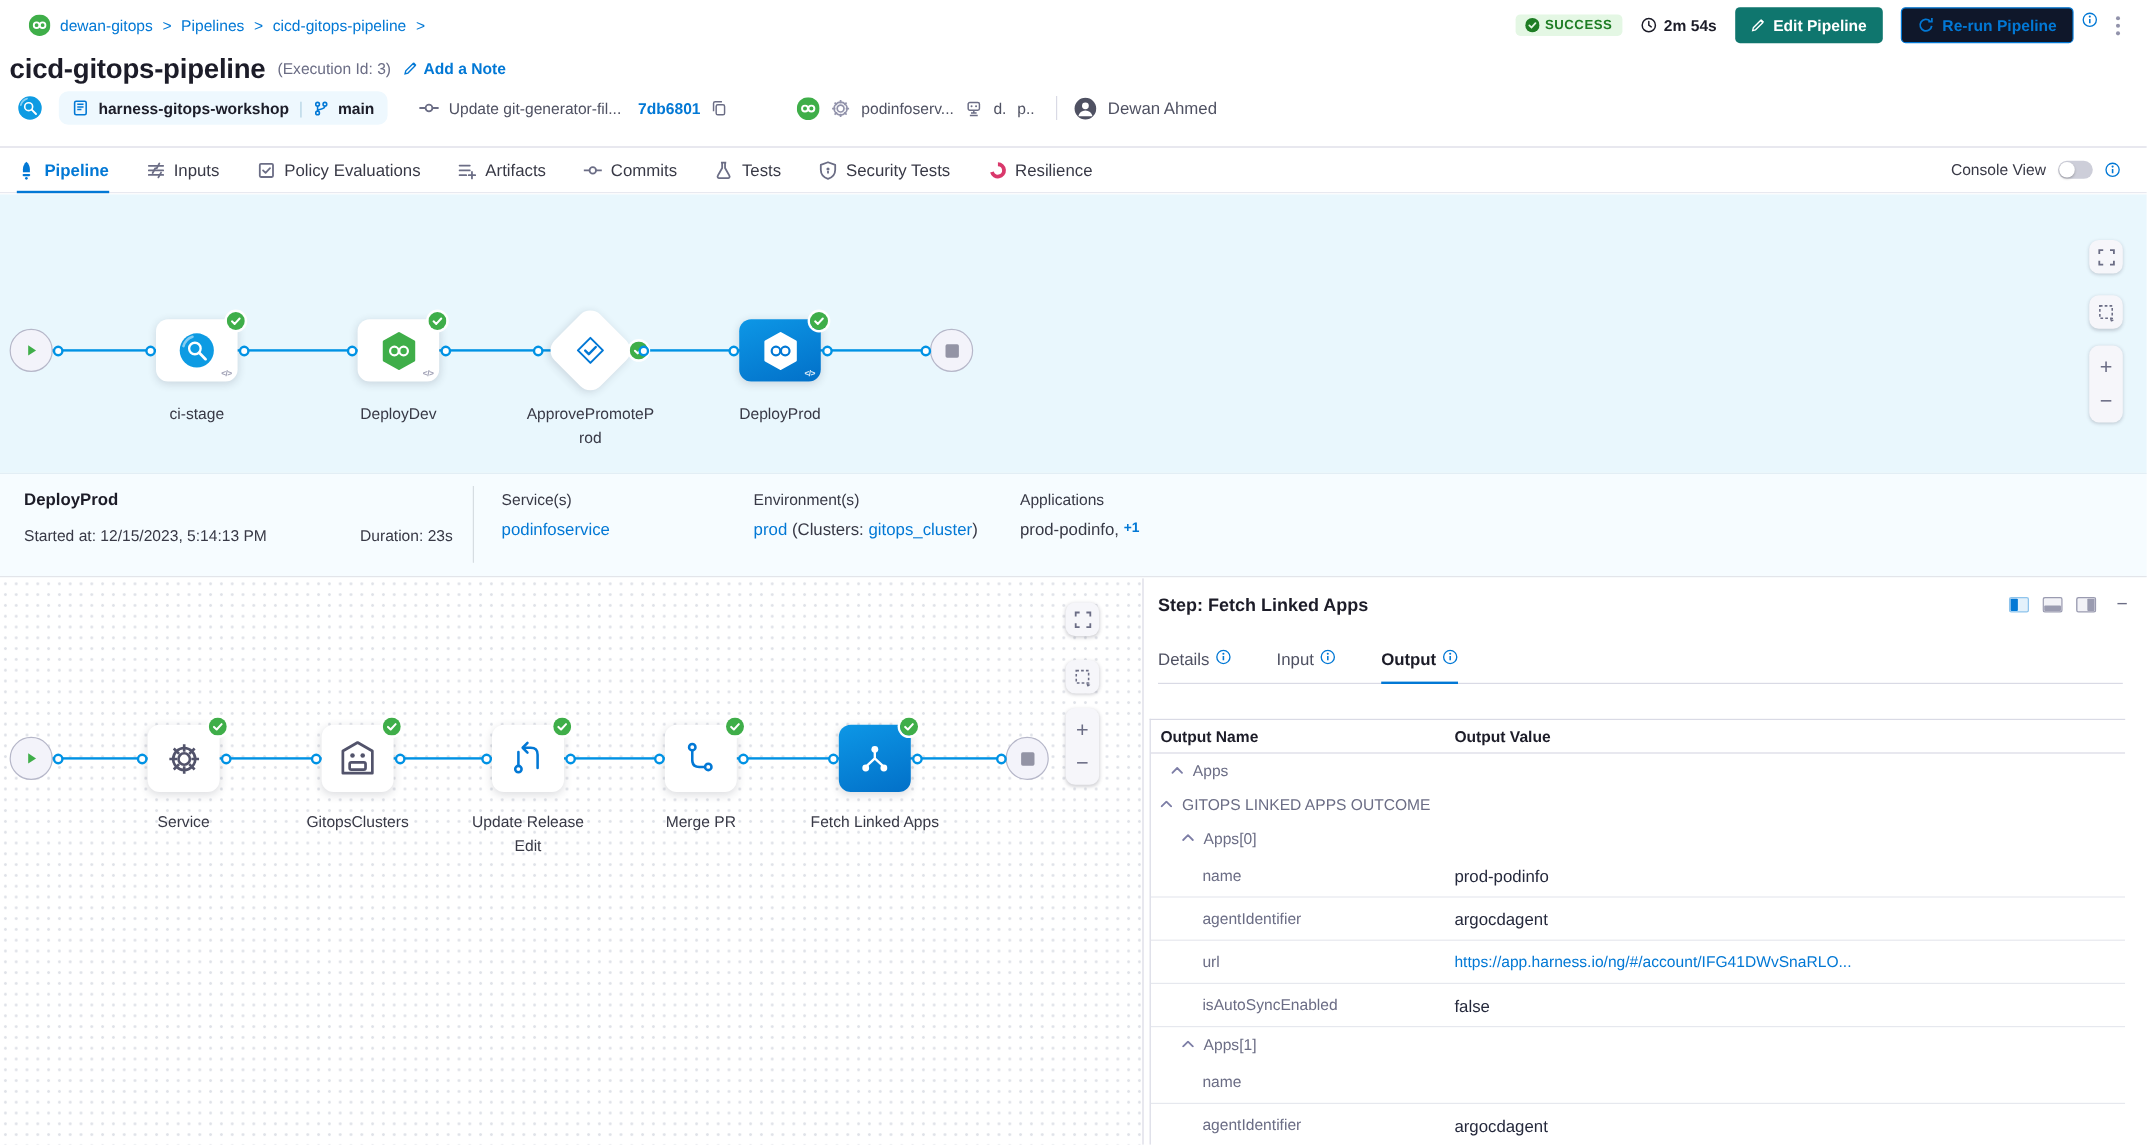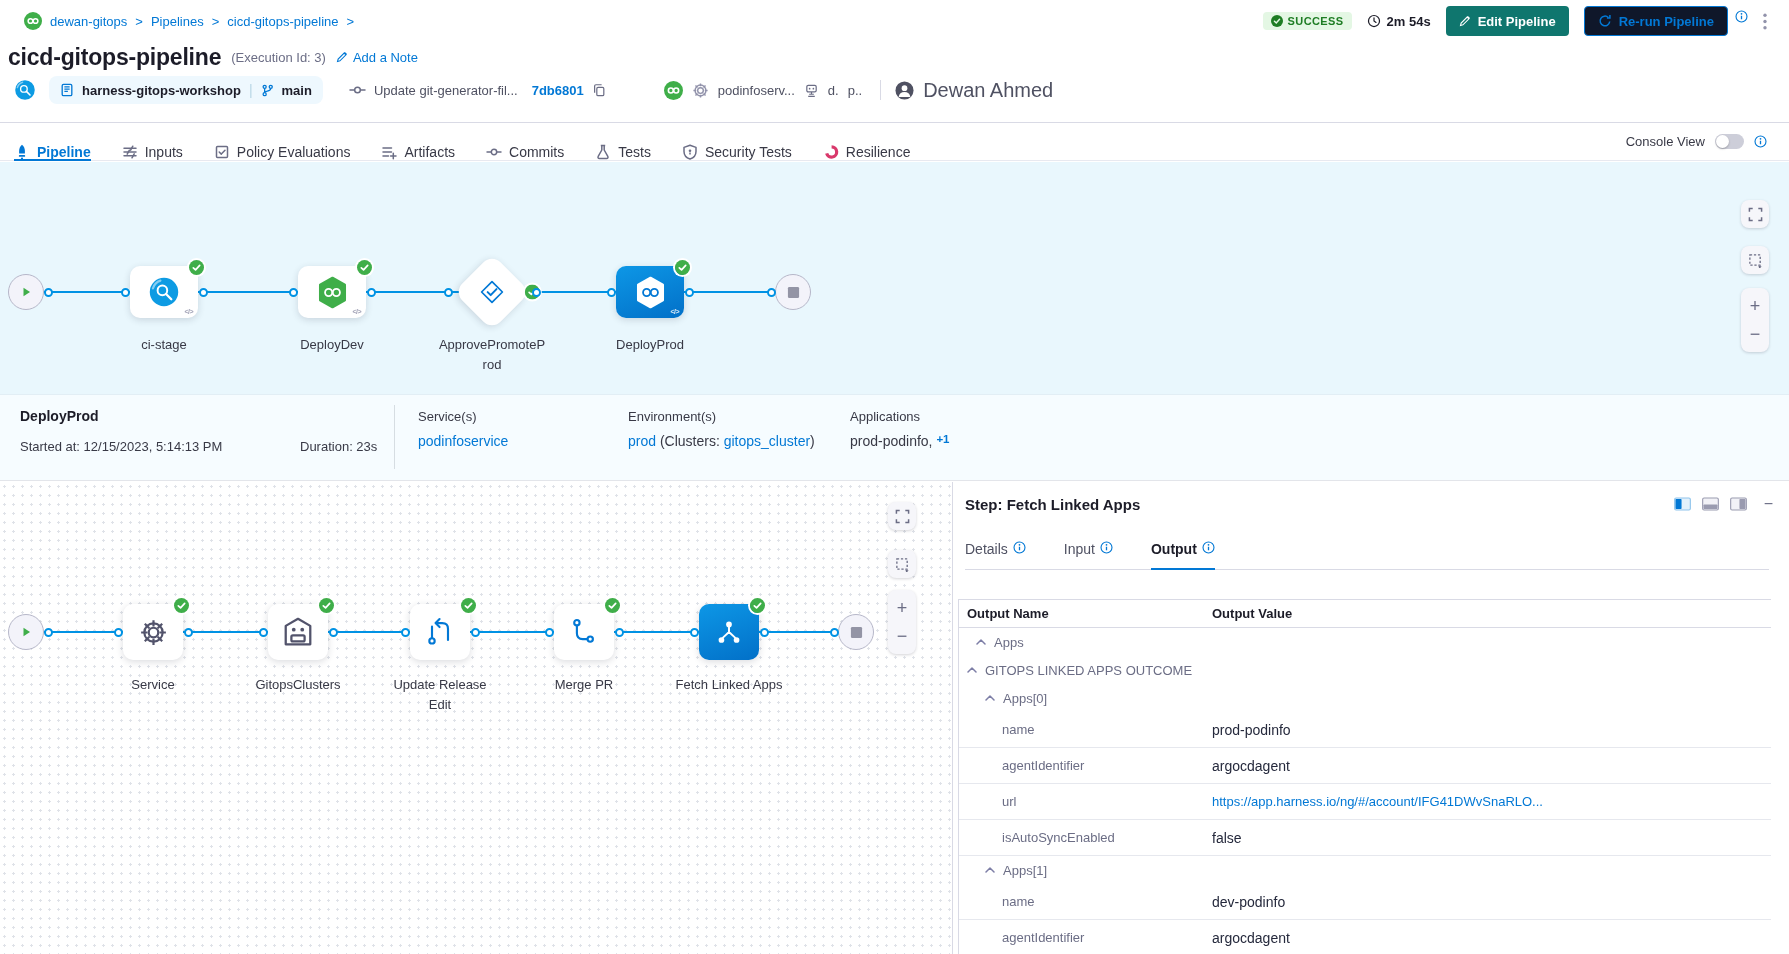--- a/index.html
+++ b/index.html
@@ -18,36 +18,36 @@
   .dur{display:flex;align-items:center;gap:6px;font-size:13px;font-weight:600;color:#1c1c28}
   .btn{display:flex;align-items:center;gap:7px;height:30px;padding:0 13px;border-radius:4px;font-size:13px;font-weight:600;cursor:pointer;border:none;font-family:inherit}
   .btn.primary{background:#0f766e;color:#fff}
   .btn.outline{background:#0f172a;color:#0278d5;border:1.5px solid #0278d5}
   .mini-info{margin-left:-8px;align-self:flex-start;margin-top:4px}
 
   
   .title-row{position:absolute;top:40px;left:8px;height:34px;display:flex;align-items:center;gap:10px}
   .page-title{font-size:23px;font-weight:bold;color:#1c1c28;letter-spacing:-.2px}
   .exec-id{font-size:13px;color:#6b6d85}
-  .add-note{display:flex;align-items:center;gap:5px;font-size:13px;font-weight:400;color:#0278d5;cursor:pointer}
+  .add-note{display:flex;align-items:center;gap:5px;font-size:13px;font-weight:700;color:#0278d5;cursor:pointer}
 
   
   .meta-row{position:absolute;top:74px;left:14px;height:32px;display:flex;align-items:center;font-size:13px;color:#4f5162}
   .chip{display:flex;align-items:center;gap:8px;background:#eef8fe;border-radius:8px;padding:6px 11px;margin-left:13px}
   .chip b{color:#1c1c28;font-weight:600}
   .chip .csep{color:#b9d6e6;font-size:14px}
   .commit-grp{display:flex;align-items:center;gap:8px;margin-left:26px;color:#4f5162}
   .sha{color:#0278d5;font-weight:600;margin-left:6px}
   .svc-grp{display:flex;align-items:center;gap:9px;margin-left:58px}
   .vbar{width:1px;height:20px;background:#d9dae5;margin:0 14px 0 18px}
-  .user-grp{display:flex;align-items:center;gap:9px;font-size:20px;color:#4f5162}
+  .user-grp{display:flex;align-items:center;gap:9px;font-size:14px;color:#4f5162}
 
   
   .tabs-bar{position:absolute;top:122px;left:0;right:0;height:39px;border-top:1px solid #d9dae5;border-bottom:1px solid #e8e9f0;display:flex;align-items:center;padding:0 22px 0 14px;background:#fff}
-  .tab{display:flex;align-items:flex-end;gap:7px;margin-right:31px;font-size:14px;color:#383946;height:100%;position:relative;cursor:pointer}
+  .tab{display:flex;align-items:center;gap:7px;margin-right:31px;font-size:14px;color:#383946;height:100%;position:relative;cursor:pointer}
   .tab.active{color:#0278d5;font-weight:600}
   .tab.active::after{content:"";position:absolute;left:0;right:0;bottom:-1px;height:2px;background:#0278d5}
   .tabs-right{margin-left:auto;display:flex;align-items:center;gap:10px;font-size:13px;color:#383946}
   .toggle{width:29px;height:15px;border-radius:8px;background:#cdced9;position:relative;cursor:pointer}
   .toggle::after{content:"";position:absolute;left:1px;top:1px;width:13px;height:13px;border-radius:50%;background:#fff;box-shadow:0 1px 2px rgba(0,0,0,.25)}
 
   
   .canvas-top{position:absolute;top:162px;left:0;right:0;height:232px;background:#e9f7fd}
   .stage-bar{position:absolute;top:394px;left:0;right:0;height:87px;background:#f6fcff;border-top:1px solid #e2eef5;border-bottom:1px solid #e3e5ea}
   .lower{position:absolute;top:482px;left:0;right:0;bottom:0}
@@ -768,21 +768,20 @@
           <div class="trow-group" style="padding-left:26px">
             <span>
               <svg width="10" height="6" viewBox="0 0 10 6">
                 <path d="M1 5 L5 1 L9 5" stroke="#7d7ea6" stroke-width="1.5" fill="none" stroke-linecap="round" stroke-linejoin="round"></path>
               </svg>
             </span>
             <span>Apps[1]</span>
           </div>
           <div class="trow-kv">
             <span class="k">name</span>
-            <span class="v">dev-podinfo</span>
           </div>
           <div class="trow-kv">
             <span class="k">agentIdentifier</span>
             <span class="v">argocdagent</span>
           </div>
         </div>
     </div>
   </aside>
 </div>
 

